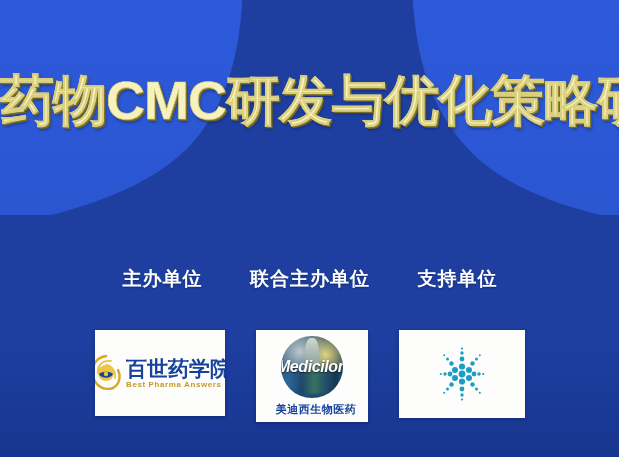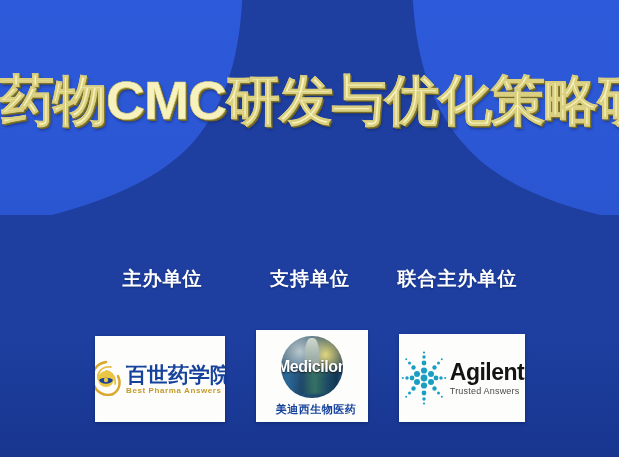--- a/index.html
+++ b/index.html
@@ -93,21 +93,21 @@
     margin-top: 8px;
   }
 
   .logo-row {
     position: absolute;
     left: 95px;
     top: 330px;
     width: 430px;
     display: flex;
     justify-content: space-between;
-    align-items: flex-end;
+    align-items: flex-start;
   }
   .logo-card {
     background: #fdfdfb;
     box-shadow: 0 1px 3px rgba(5,20,70,0.45);
     display: flex;
     align-items: center;
     justify-content: center;
     overflow: hidden;
   }
   .card-a { width: 130px; height: 86px; }
@@ -149,20 +149,21 @@
     overflow: hidden;
     background:
       radial-gradient(circle at 30% 25%, #b9c8cf 0%, rgba(185,200,207,0) 42%),
       radial-gradient(circle at 72% 30%, #e3d77a 0%, rgba(227,215,122,0) 38%),
       radial-gradient(circle at 22% 72%, #2f6fa8 0%, rgba(47,111,168,0) 45%),
       radial-gradient(circle at 78% 78%, #1d4f7a 0%, rgba(29,79,122,0) 48%),
       linear-gradient(150deg, #4a6d7c 0%, #2b4a63 40%, #16304a 70%, #21485f 100%);
     display: flex;
     align-items: center;
     justify-content: center;
+    font-style: italic;
   }
   .med-circle::before {
     content: "";
     position: absolute;
     left: 38%; top: 4%;
     width: 24%; height: 58%;
     background: linear-gradient(180deg, #cfd8cf 0%, #9fb0a8 55%, rgba(80,100,110,0) 100%);
     border-radius: 40% 40% 30% 30%;
     filter: blur(0.6px);
   }
@@ -237,24 +238,24 @@
   <div class="bg-bottom"></div>
   <div class="bg-bottom-shade"></div>
 
   <div class="title">药物CMC研发与优化策略研讨会</div>
 
   <div class="sponsor-row">
     <div class="sponsor-col">
       <div class="sponsor-label">主办单位</div>
     </div>
     <div class="sponsor-col">
+      <div class="sponsor-label">联合主办单位</div>
+    </div>
+    <div class="sponsor-col">
       <div class="sponsor-label">支持单位</div>
-    </div>
-    <div class="sponsor-col">
-      <div class="sponsor-label">联合主办单位</div>
     </div>
   </div>
 
   <div class="logo-row">
 
     <div class="logo-card card-a">
       <div class="bpc">
         <svg width="34" height="42" viewBox="0 0 34 42">
           <g fill="none" stroke="#d9a82b" stroke-width="2.4" stroke-linecap="round">
             <path d="M17 4 C 6 6, 2 15, 4 24"></path>
@@ -319,21 +320,17 @@
             <circle cx="38.5" cy="16" r="1.5"></circle>
             <circle cx="41.8" cy="12.2" r="1.0"></circle>
             <circle cx="13.5" cy="41.5" r="2.2"></circle>
             <circle cx="9.5" cy="46" r="1.5"></circle>
             <circle cx="6.2" cy="49.8" r="1.0"></circle>
             <circle cx="34.5" cy="41.5" r="2.2"></circle>
             <circle cx="38.5" cy="46" r="1.5"></circle>
             <circle cx="41.8" cy="49.8" r="1.0"></circle>
           </g>
         </svg>
-        <div class="agi-text">
-          <div class="agi-name">Agilent</div>
-          <div class="agi-tag">Trusted Answers</div>
-        </div>
       </div>
     </div>
 
   </div>
 </div>
 
 </body></html>

